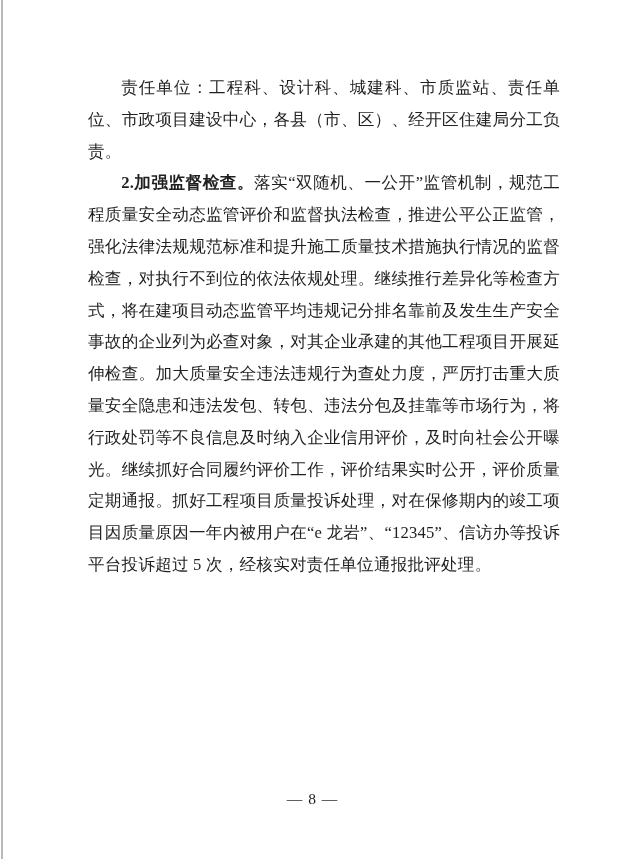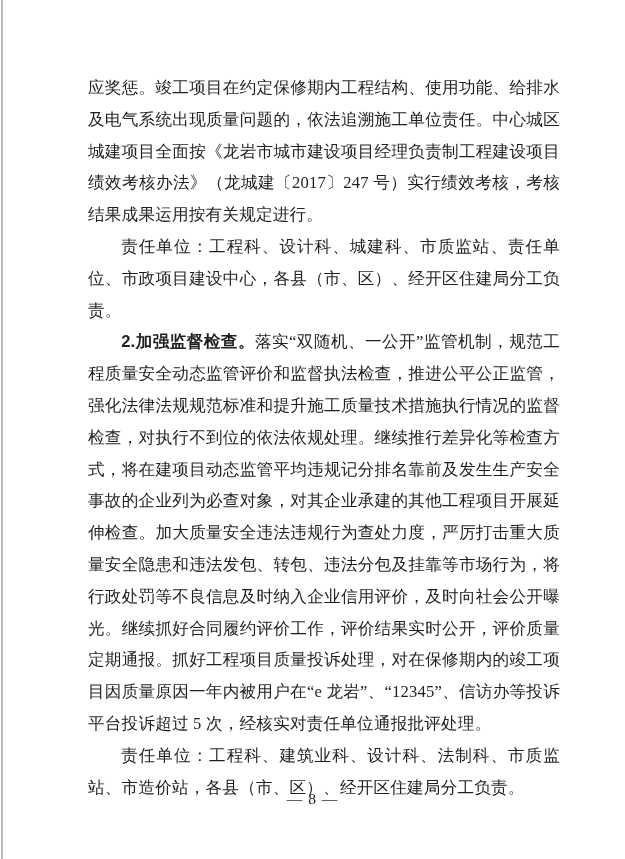--- a/index.html
+++ b/index.html
@@ -35,42 +35,40 @@
     letter-spacing: 0.2px;
   }
   .doc-content p {
     margin: 0;
     padding: 0;
   }
   .doc-content p.indent {
     text-indent: 2em;
   }
   .bold-lead {
-    font-family: Liberation Sans, sans-serif;
+    font-family: Liberation Serif, serif;
     font-weight: bold;
   }
   .page-number {
     position: absolute;
     left: 0;
     width: 625px;
     top: 790px;
     text-align: center;
     color: #1f1f1f;
     font-size: 15.5px;
     letter-spacing: 1px;
   }
 </style>
 </head>
 <body>
 
 <div class="scan-edge-line"></div>
 
 <div class="doc-content">
-  <p>应奖惩。竣工项目在约定保修期内工程结构、使用功能、给排水及电气系统出现质量问题的，依法追溯施工单位责任。中心城区城建项目全面按《龙岩市城市建设项目经理负责制工程建设项目绩效考核办法》（龙城建〔2017〕247 号）实行绩效考核，考核结果成果运用按有关规定进行。</p>
 
   <p class="indent">责任单位：工程科、设计科、城建科、市质监站、责任单位、市政项目建设中心，各县（市、区）、经开区住建局分工负责。</p>
 
   <p class="indent"><span class="bold-lead">2.加强监督检查。</span><span>落实“双随机、一公开”监管机制，规范工程质量安全动态监管评价和监督执法检查，推进公平公正监管，强化法律法规规范标准和提升施工质量技术措施执行情况的监督检查，对执行不到位的依法依规处理。继续推行差异化等检查方式，将在建项目动态监管平均违规记分排名靠前及发生生产安全事故的企业列为必查对象，对其企业承建的其他工程项目开展延伸检查。加大质量安全违法违规行为查处力度，严厉打击重大质量安全隐患和违法发包、转包、违法分包及挂靠等市场行为，将行政处罚等不良信息及时纳入企业信用评价，及时向社会公开曝光。继续抓好合同履约评价工作，评价结果实时公开，评价质量定期通报。抓好工程项目质量投诉处理，对在保修期内的竣工项目因质量原因一年内被用户在“e 龙岩”、“12345”、信访办等投诉平台投诉超过 5 次，经核实对责任单位通报批评处理。</span></p>
 
-  <p class="indent">责任单位：工程科、建筑业科、设计科、法制科、市质监站、市造价站，各县（市、区）、经开区住建局分工负责。</p>
 </div>
 
 <div class="page-number">— 8 —</div>
 
 </body></html>

